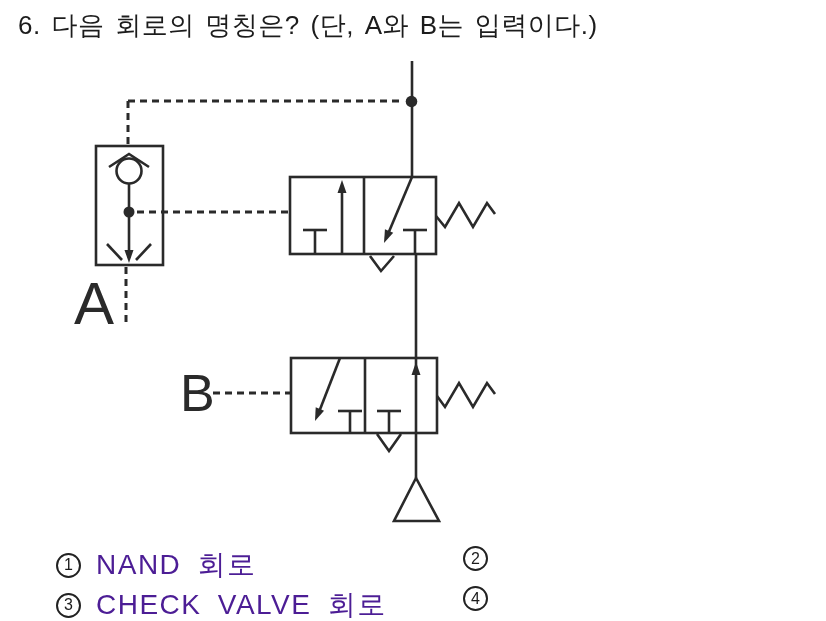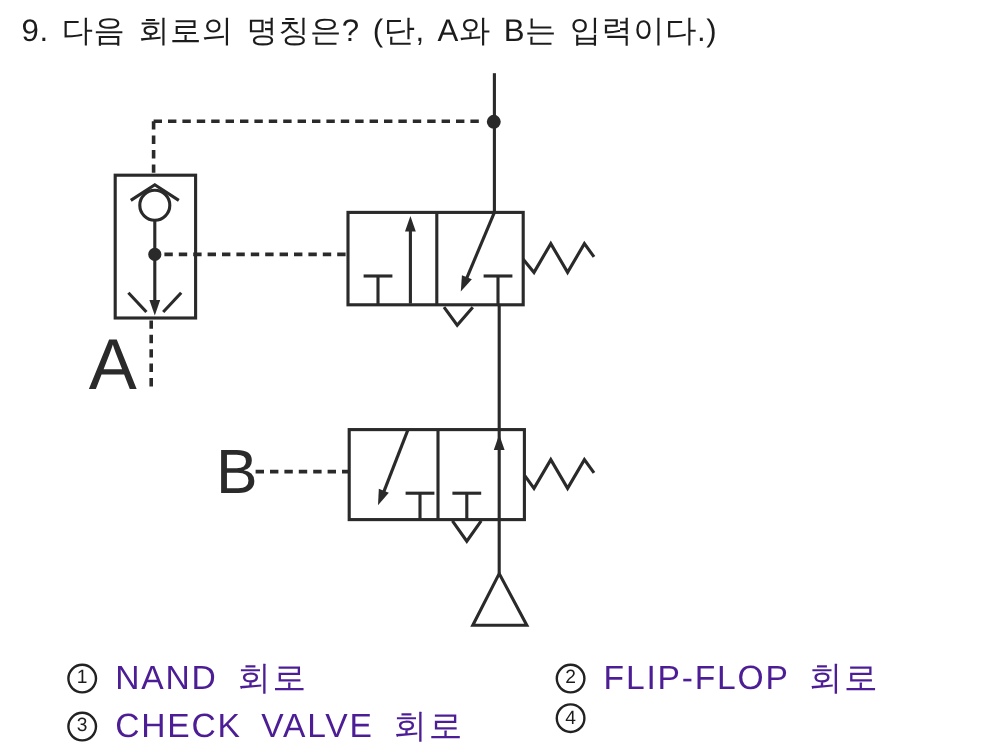--- a/index.html
+++ b/index.html
@@ -30,21 +30,21 @@
     display:inline-flex;align-items:center;justify-content:center;
     font-size:16px;line-height:1;box-sizing:border-box;flex:0 0 auto;
   }
   .olabel{font-size:28px;letter-spacing:1.5px;word-spacing:7px;color:#4c1d95;}
 </style>
 </head>
 <body>
 
 <div class="page">
 
-  <div class="title">9. 다음 회로의 명칭은? (단, A와 B는 입력이다.)</div>
+  <div class="title">6. 다음 회로의 명칭은? (단, A와 B는 입력이다.)</div>
 
   <svg class="diagram" width="826" height="621" viewBox="0 0 826 621" xmlns="http://www.w3.org/2000/svg">
 
     <g>
       <line x1="412" y1="61" x2="412" y2="177"></line>
       <circle cx="411.5" cy="101.5" r="5.8" class="filled"></circle>
       <line x1="416" y1="254" x2="416" y2="478"></line>
     </g>
 
     <g>
@@ -117,21 +117,20 @@
 
     <polygon points="416,478 394,521 439,521" class="whitefill" stroke="#2a2a2a" stroke-width="2.6"></polygon>
   </svg>
 
   <div class="option" style="left:56px;top:546px;">
     <span class="onum">1</span>
     <span class="olabel">NAND 회로</span>
   </div>
   <div class="option" style="left:463px;top:546px;">
     <span class="onum">2</span>
-    <span class="olabel">FLIP-FLOP 회로</span>
   </div>
   <div class="option" style="left:56px;top:586px;">
     <span class="onum">3</span>
     <span class="olabel">CHECK VALVE 회로</span>
   </div>
   <div class="option" style="left:463px;top:586px;">
     <span class="onum">4</span>
   </div>
 
 </div>

